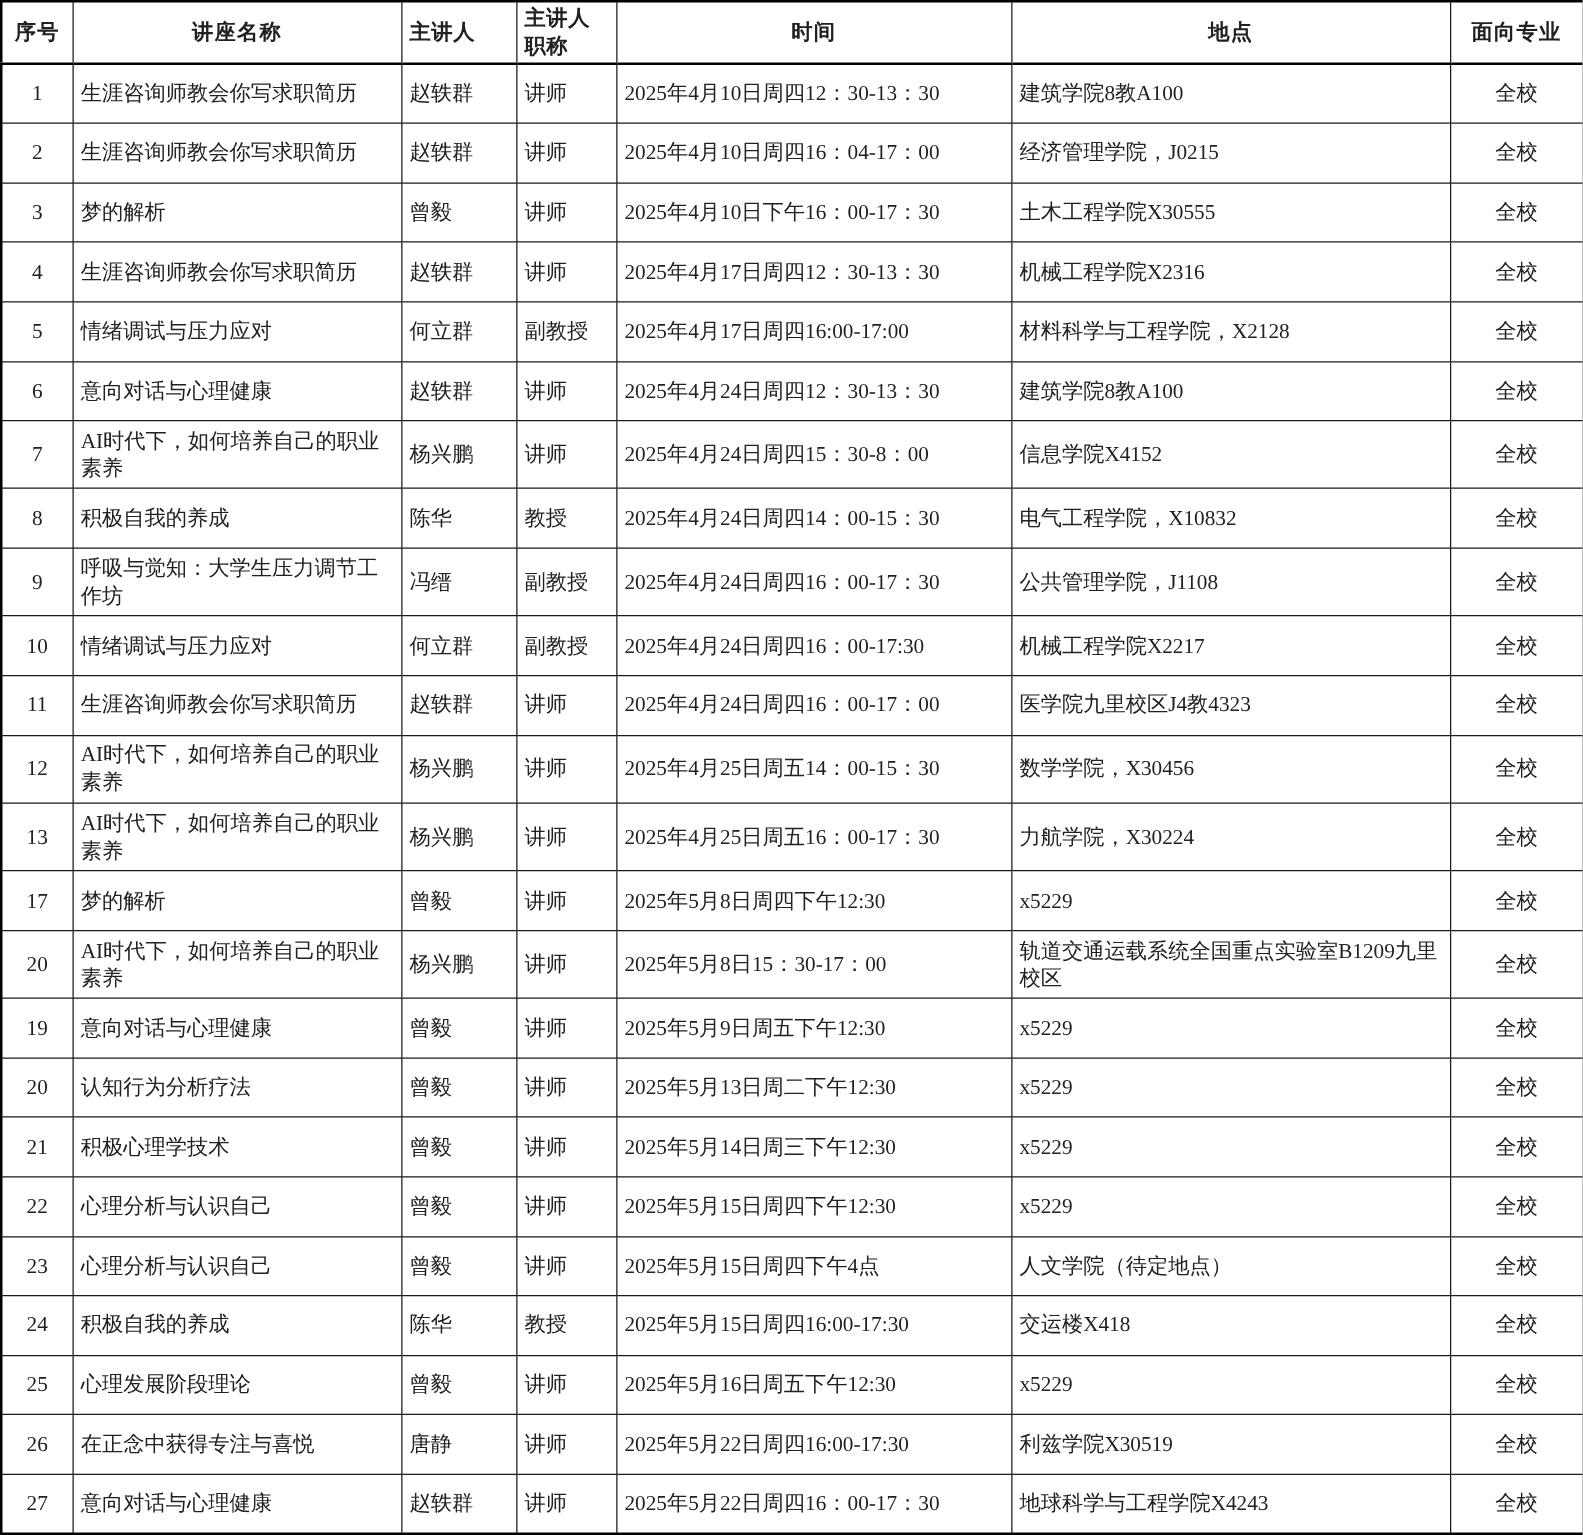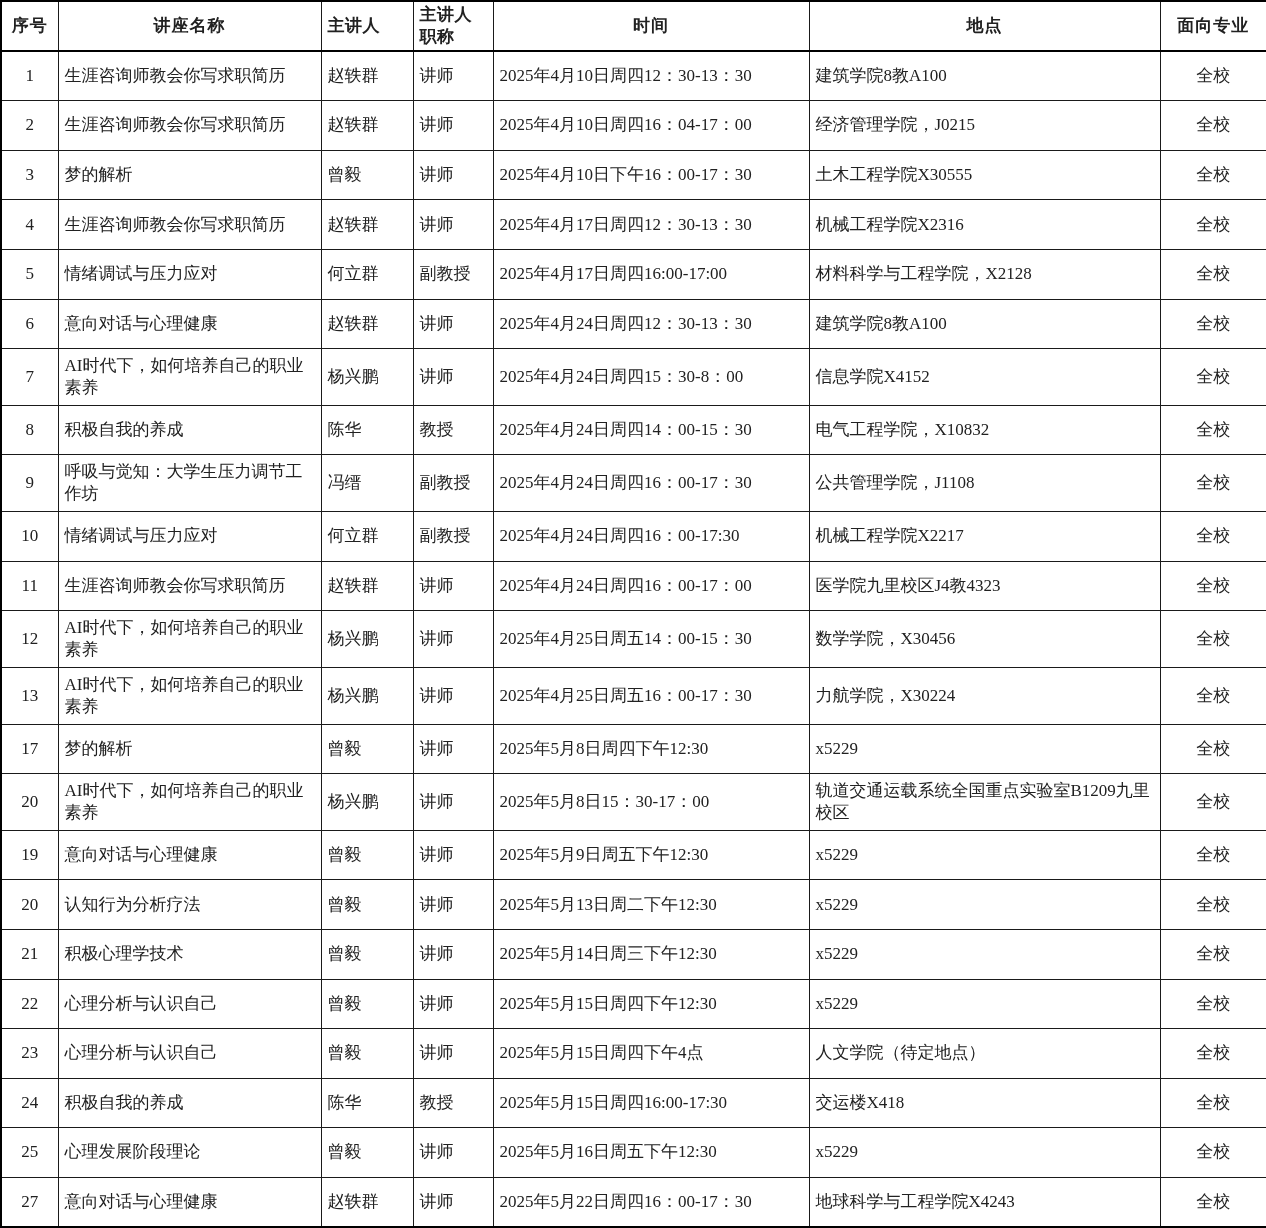--- a/index.html
+++ b/index.html
@@ -272,20 +272,29 @@
       <tr>
     <td class="cell-index">25</td>
     <td class="cell-name">心理发展阶段理论</td>
     <td class="cell-speaker">曾毅</td>
     <td class="cell-title">讲师</td>
     <td class="cell-time">2025年5月16日周五下午12:30</td>
     <td class="cell-location">x5229</td>
     <td class="cell-audience">全校</td>
   </tr>
       <tr>
+    <td class="cell-index">26</td>
+    <td class="cell-name">在正念中获得专注与喜悦</td>
+    <td class="cell-speaker">唐静</td>
+    <td class="cell-title">讲师</td>
+    <td class="cell-time">2025年5月22日周四16:00-17:30</td>
+    <td class="cell-location">利兹学院X30519</td>
+    <td class="cell-audience">全校</td>
+  </tr>
+      <tr>
     <td class="cell-index">27</td>
     <td class="cell-name">意向对话与心理健康</td>
     <td class="cell-speaker">赵轶群</td>
     <td class="cell-title">讲师</td>
     <td class="cell-time">2025年5月22日周四16：00-17：30</td>
     <td class="cell-location">地球科学与工程学院X4243</td>
     <td class="cell-audience">全校</td>
   </tr>
     </tbody>
 </table>

